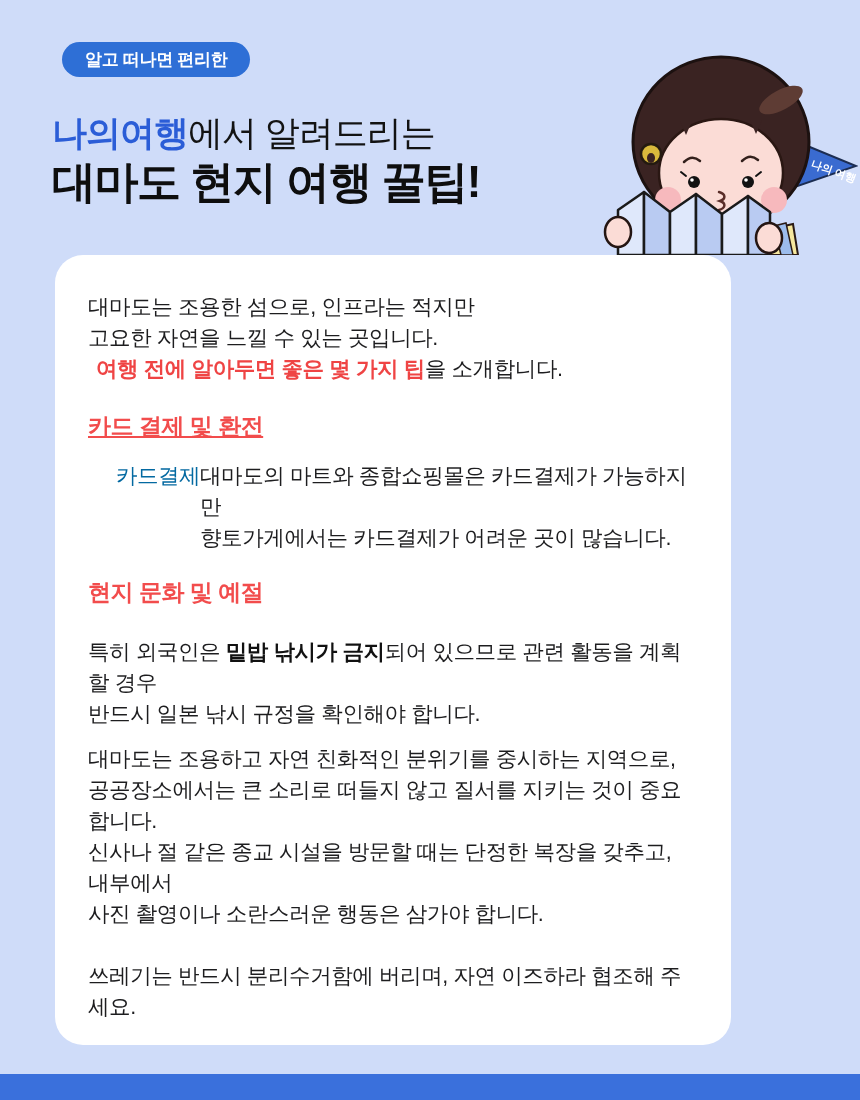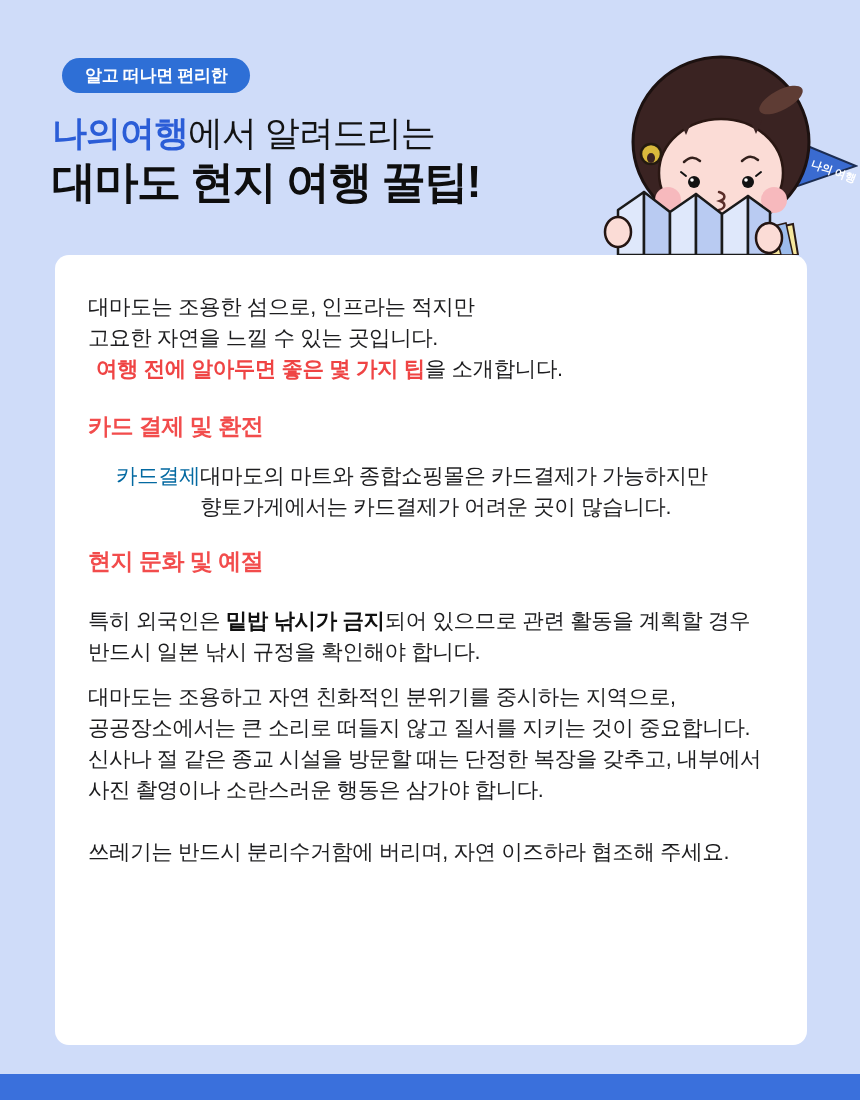--- a/index.html
+++ b/index.html
@@ -3,44 +3,44 @@
 <meta charset="utf-8">
 <style>
   html,body{margin:0;padding:0;}
   body{
     width:860px;height:1100px;position:relative;overflow:hidden;
     background:#cfdcf9;
     font-family:"Liberation Sans","DejaVu Sans",sans-serif;
     -webkit-font-smoothing:antialiased;
   }
   .badge{
-    position:absolute;left:62px;top:58px;
+    position:absolute;left:62px;top:42px;
     background:#2e6fd6;color:#fff;
     font-size:17px;font-weight:700;letter-spacing:-0.3px;
     padding:9px 23px;border-radius:22px;line-height:1;
   }
   .title-block{position:absolute;left:52px;top:110px;z-index:1;}
   .title-line1{font-size:35px;line-height:46px;letter-spacing:-1px;color:#131313;}
   .title-line1 .brand{font-weight:800;color:#2b5dd7;}
   .title-line1 .rest{font-weight:400;}
   .title-line2{font-size:44px;line-height:52px;font-weight:700;letter-spacing:-1.5px;color:#0e0e0e;}
   .character{position:absolute;left:588px;top:42px;width:270px;height:213px;z-index:0;}
   .card{
-    position:absolute;left:55px;top:255px;width:752px;height:790px;
-    background:#ffffff;border-radius:14px;z-index:2;
+    position:absolute;left:55px;top:255px;width:676px;height:790px;
+    background:#ffffff;border-radius:28px;z-index:2;
     box-sizing:border-box;padding:37px 40px 0 33px;
   }
   .ml{white-space:pre-line;}
   .body-text{font-size:21.5px;line-height:31px;color:#1d1d1f;letter-spacing:-0.4px;}
   .intro b{font-weight:700;color:#ef4444;margin-left:8px;}
   .sec-heading{
     font-size:23px;font-weight:800;letter-spacing:-0.5px;
     color:#f24c4c;line-height:28px;
   }
-  .h1{margin-top:27px;}
+  .h1{margin-top:27px;text-decoration:underline;}
   .h2{margin-top:24px;}
   .def-row{display:flex;align-items:flex-start;}
   .def-row.r1{margin-top:21px;}
   .def-row.r2{margin-top:17px;}
   .def-label{
     flex:0 0 112px;font-size:21.5px;font-weight:400;color:#0369a1;
     line-height:31px;letter-spacing:-0.5px;text-align:right;
   }
   .def-text{flex:1;}
   .p1{margin-top:14px;}

